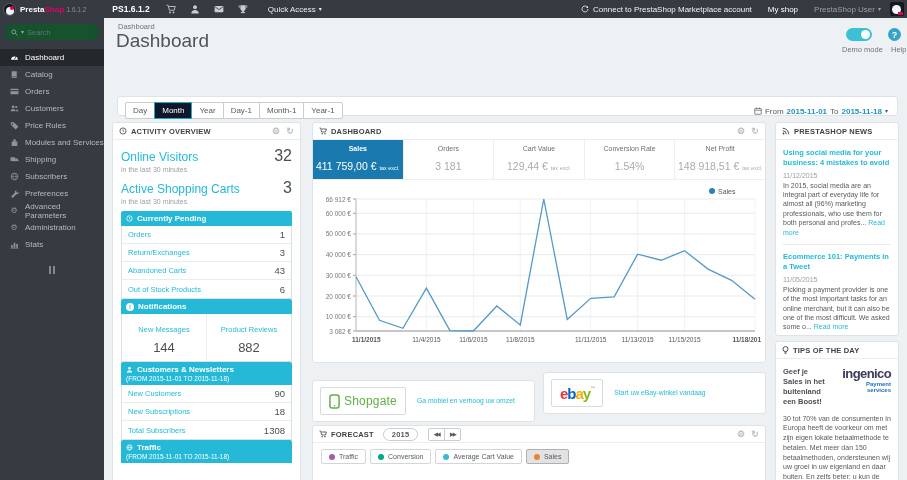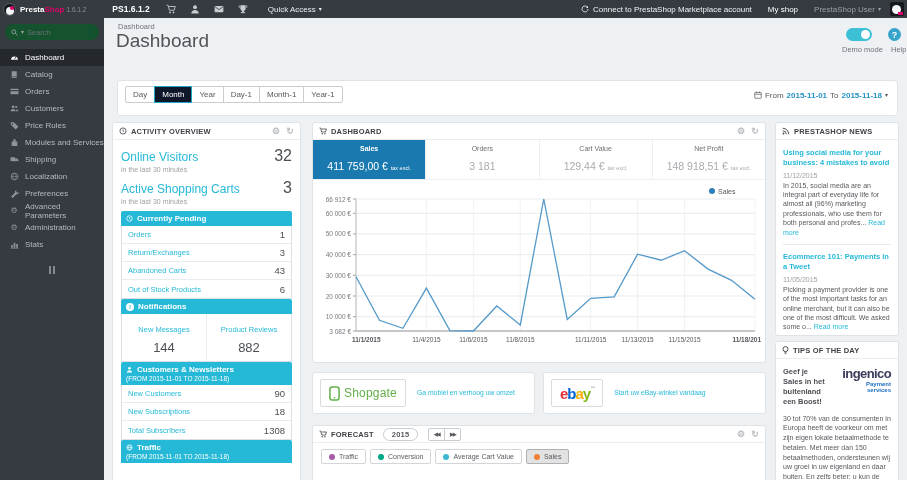--- a/index.html
+++ b/index.html
@@ -46,21 +46,21 @@
   .breadcrumb{position:absolute;left:118px;top:22px;font-size:7.5px;color:#6f7277}
   .page-title{position:absolute;left:116px;top:30px;font-size:19px;font-weight:400;color:#515457}
   .demo-toggle{position:absolute;left:846px;top:28px;width:26px;height:13px;border-radius:7px;background:#3cc0d6;cursor:pointer}
   .demo-toggle::after{content:"";position:absolute;right:2px;top:2px;width:9px;height:9px;border-radius:50%;background:#fff}
   .demo-label{position:absolute;left:842px;top:45px;font-size:7.5px;color:#6f7277}
   .help-btn{position:absolute;left:888px;top:28px;width:13px;height:13px;border-radius:50%;background:#36a3cb;color:#fff;font-size:9px;font-weight:bold;display:flex;align-items:center;justify-content:center;cursor:pointer}
   .help-label{position:absolute;left:891px;top:45px;font-size:7.5px;color:#6f7277}
 
   
   .panel{position:absolute;background:#fff;border:1px solid #e0e3e6;border-radius:3px}
-  .toolbar{left:117px;top:80px;width:781px;height:36px}
+  .toolbar{left:117px;top:96px;width:781px;height:20px}
   .range-group{position:absolute;left:7px;top:5px;display:flex}
   .range-btn{height:17px;padding:0 7px;border:1px solid #c9ccd0;background:#fff;font-size:8px;color:#56595e;display:flex;align-items:center;margin-left:-1px;cursor:pointer}
   .range-btn:first-child{border-radius:2px 0 0 2px;margin-left:0}
   .range-btn:last-child{border-radius:0 2px 2px 0}
   .range-btn.active{background:#0f172a;border-color:#1fa9c5;color:#fff;font-weight:normal;z-index:2}
   .datepicker{position:absolute;right:9px;top:6px;height:16px;display:flex;align-items:center;gap:3px;font-size:8px;color:#56595e;cursor:pointer}
   .datepicker b{color:#2593c4}
 
   
   .phead{height:17px;border-bottom:1px solid #ebedef;display:flex;align-items:center;padding:0 6px;gap:4px;font-size:7.5px;font-weight:bold;color:#3e4146;letter-spacing:.2px}
@@ -96,21 +96,21 @@
   .kpi:last-child{border-right:none}
   .kpi .lbl{font-size:7px;color:#6b6e73}
   .kpi .val{font-size:10.5px;color:#a8abaf;margin-top:8px;white-space:nowrap}
   .kpi .sfx{font-size:5.5px}
   .kpi.active{background:#1a79ae}
   .kpi.active .lbl{color:#fff;font-weight:bold}
   .kpi.active .val{color:#fff}
   #sales-chart{position:absolute;left:1px;top:60px}
 
   
-  .shopgate{left:312px;top:372px;width:223px;height:42px;display:flex;align-items:center}
+  .shopgate{left:312px;top:380px;width:223px;height:42px;display:flex;align-items:center}
   .ebay{left:543px;top:372px;width:223px;height:42px;display:flex;align-items:center}
   .mod-box{margin:0 5px 0 7px;height:28px;border:1px solid #d8dbde;border-radius:2px;display:flex;align-items:center;justify-content:center;gap:4px;padding:0 8px;background:#fff}
   .sg-name{color:#61ae48;font-size:12px;font-weight:500;letter-spacing:.2px}
   .ebay-name{font-weight:bold;font-size:15px;letter-spacing:-1px}
   .ebay-name .e{color:#e53238}.ebay-name .b{color:#0064d2}.ebay-name .a{color:#f5af02}.ebay-name .y{color:#86b817}
   .tm{font-size:5px;color:#9da0a5;vertical-align:top}
   .mod-link{flex:1;font-size:6.8px;color:#25b9d7;padding:0 6px;line-height:1.3}
 
   
   .forecast{left:312px;top:425px;width:454px;height:70px}
@@ -277,21 +277,21 @@
       </span>
     <span class="lbl">Shipping</span>
   </div>
   <div class="menu-item">
     <span class="mi ic">
         <svg viewBox="0 0 16 16">
           <circle cx="8" cy="8" r="6" fill="none" stroke="#8f939a" stroke-width="1.4"></circle>
           <path d="M2 8h12M8 2c-4 4-4 8 0 12 4-4 4-8 0-12z" fill="none" stroke="#8f939a"></path>
         </svg>
       </span>
-    <span class="lbl">Localization</span>
+    <span class="lbl">Subscribers</span>
   </div>
   <div class="menu-item">
     <span class="mi ic">
         <svg viewBox="0 0 16 16">
           <path d="M12 2a3.5 3.5 0 0 0-3.3 4.6L2 13.3 4.7 16l6.7-6.7A3.5 3.5 0 0 0 15.6 5l-2.3 2.2-2.5-2.5z" fill="#8f939a"></path>
         </svg>
       </span>
     <span class="lbl">Preferences</span>
   </div>
   <div class="menu-item">
@@ -486,20 +486,24 @@
         <div class="lbl">Sales</div>
         <div class="val"><span>411 759,00 €</span> <span class="sfx">tax excl.</span></div>
       </div>
     <div class="kpi">
         <div class="lbl">Orders</div>
         <div class="val"><span>3 181</span></div>
       </div>
     <div class="kpi">
         <div class="lbl">Cart Value</div>
         <div class="val"><span>129,44 €</span> <span class="sfx">tax excl.</span></div>
+      </div>
+    <div class="kpi">
+        <div class="lbl">Conversion Rate</div>
+        <div class="val"><span>1.54%</span></div>
       </div>
     <div class="kpi">
         <div class="lbl">Net Profit</div>
         <div class="val"><span>148 918,51 €</span> <span class="sfx">tax excl.</span></div>
       </div>
   </div>
   <svg id="sales-chart" width="451" height="178">
       <line x1="42" y1="16" x2="42" y2="148" stroke="#f0f2f4" stroke-width="1"></line>
       <line x1="112.41176470588235" y1="16" x2="112.41176470588235" y2="148" stroke="#f0f2f4" stroke-width="1"></line>
       <line x1="159.3529411764706" y1="16" x2="159.3529411764706" y2="148" stroke="#f0f2f4" stroke-width="1"></line>

